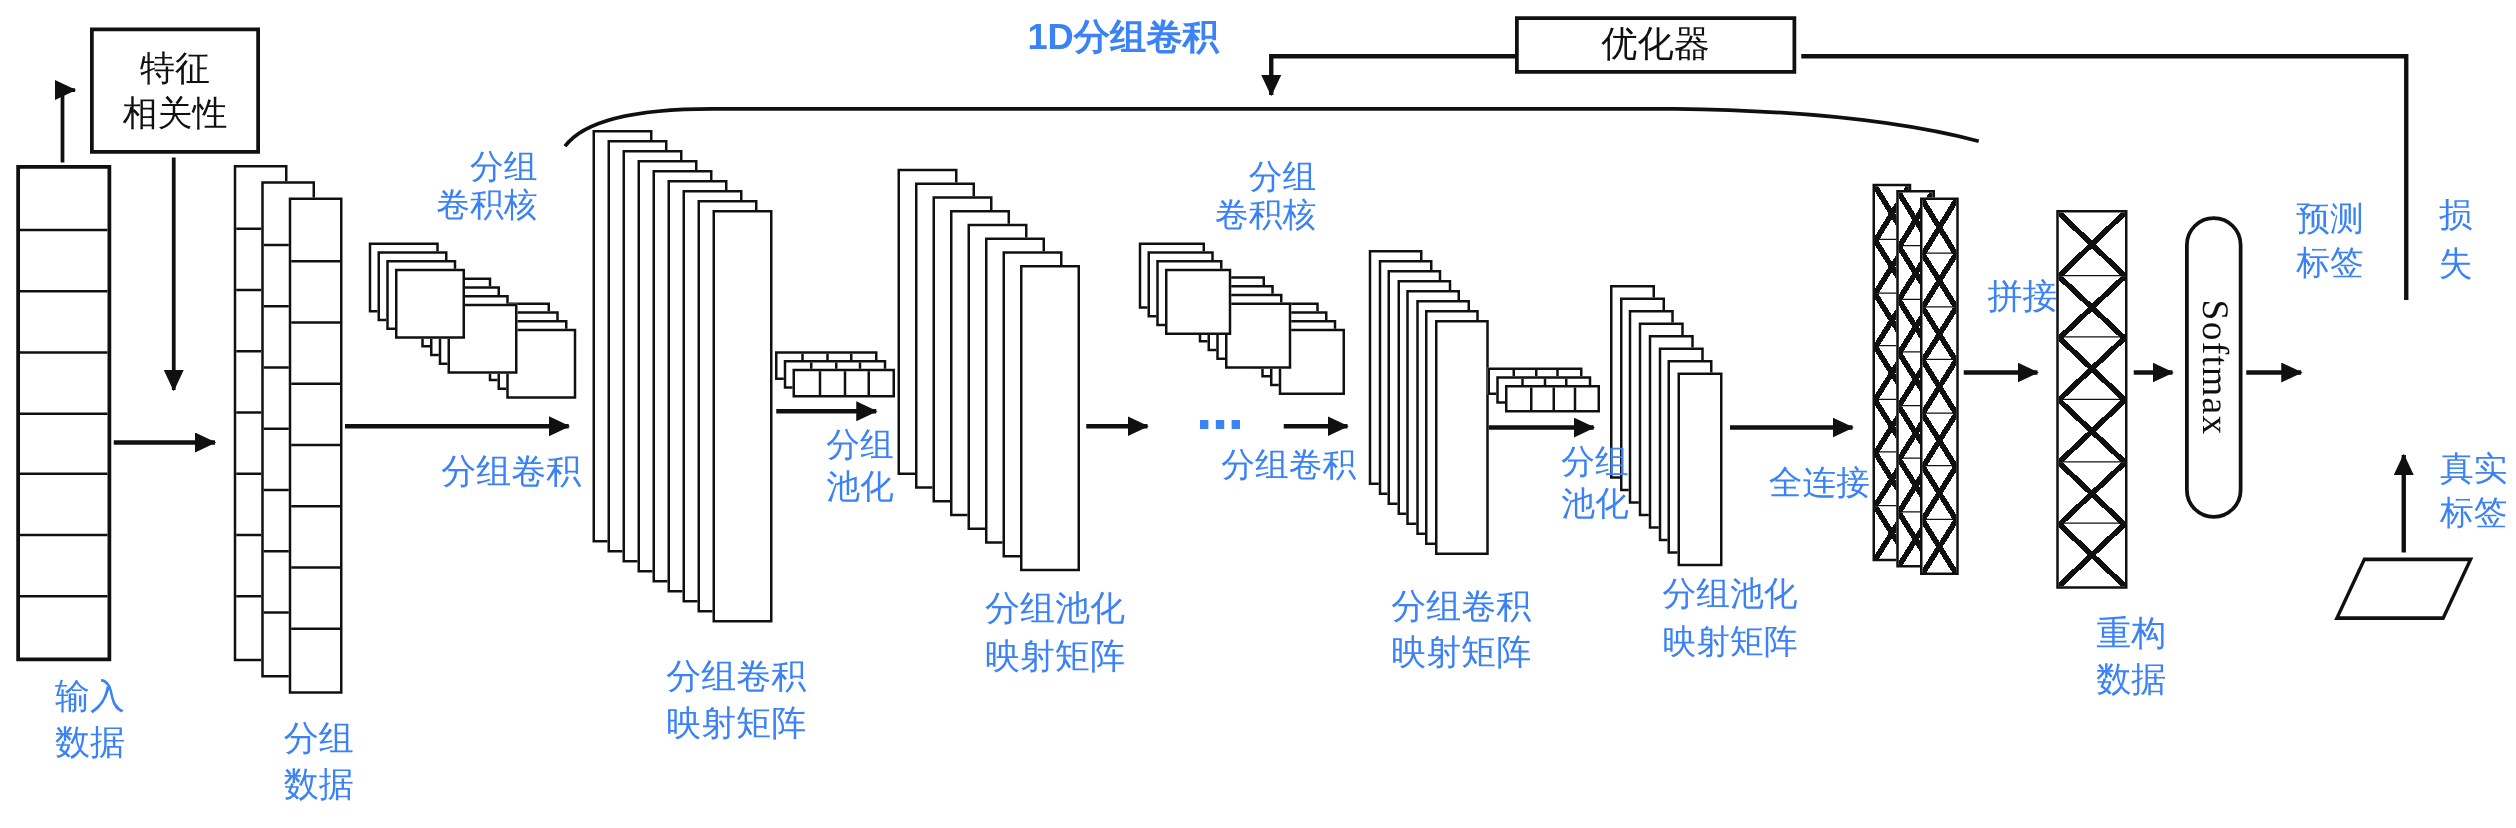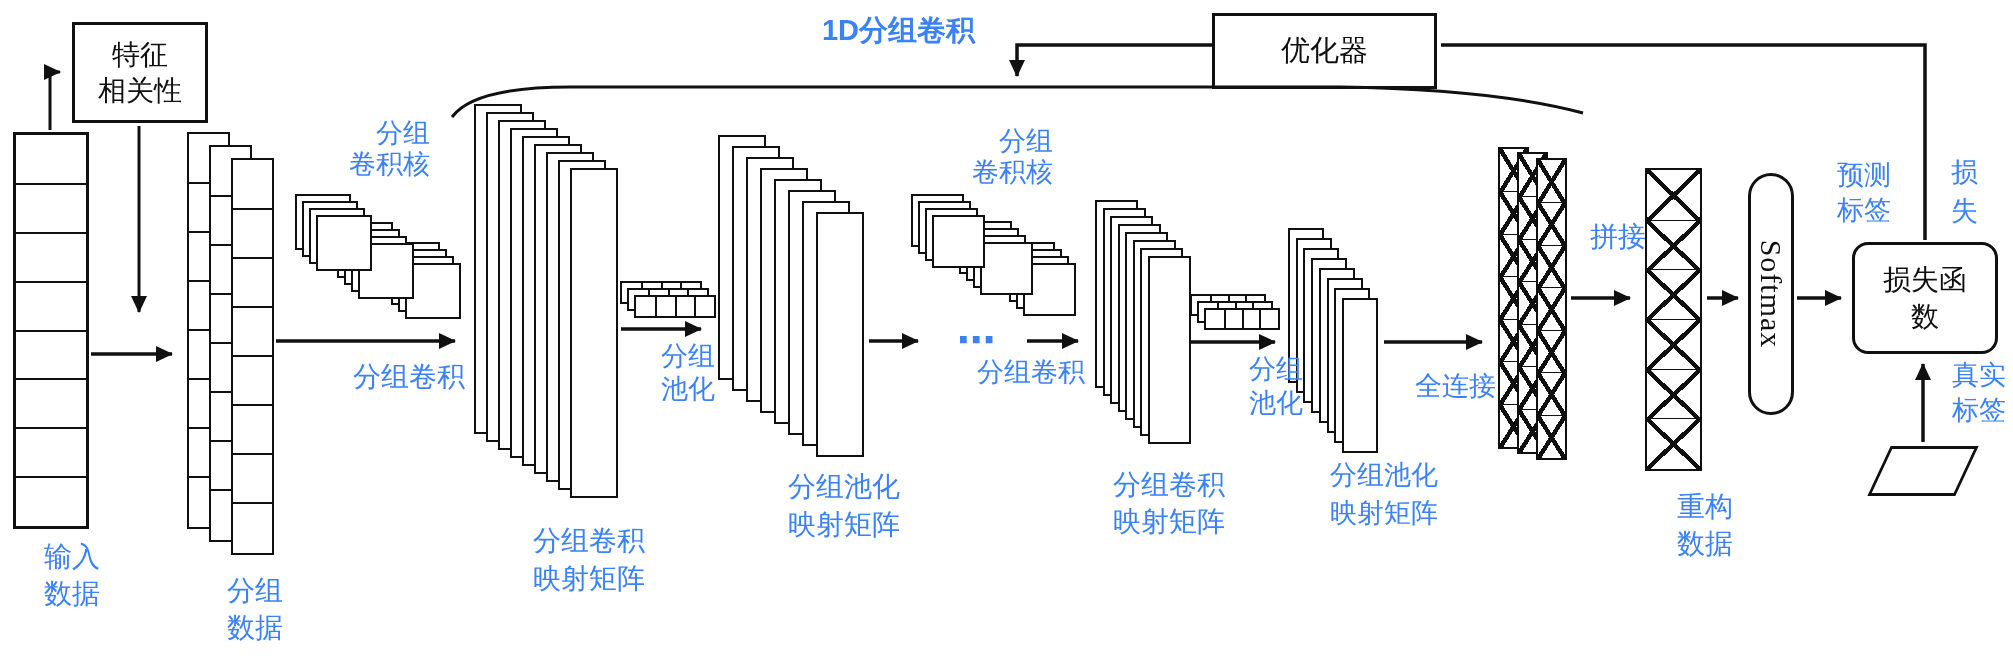--- a/index.html
+++ b/index.html
@@ -182,28 +182,24 @@
         <div class="xcell" style="position: absolute; box-sizing: border-box; left: 0px; right: 0px; top: 199px; height: 51px; border-top: 1.5px solid rgb(16, 16, 16);"></div>
         <div class="xcell" style="position: absolute; box-sizing: border-box; left: 0px; right: 0px; top: 248px; height: 51px; border-top: 1.5px solid rgb(16, 16, 16);"></div>
       </div>
     </div>
 
   <div class="box" style="left:72px;top:22px;width:136px;height:101px;font-size:28px;line-height:36px;">
     <div>特征</div>
     <div>相关性</div>
   </div>
 
-  <div class="box" style="left:1212px;top:13px;width:225px;height:76px;font-size:29px;">
+  <div class="box" style="left:1212px;top:13px;width:225px;height:46px;font-size:29px;">
     <div>优化器</div>
   </div>
 
-  <div class="box" style="left:1852px;top:242px;width:146px;height:112px;border-width:3.5px;border-radius:16px;font-size:28px;line-height:37px;">
-    <div>损失函</div>
-    <div>数</div>
-  </div>
 
   <div class="stadium" style="left:1748px;top:173px;width:46px;height:242px;">
     <span class="vtext">Softmax</span>
   </div>
 
   <div style="position:absolute;left:1879px;top:446px;width:88px;height:50px;border:3px solid #101010;background:#fff;transform:skewX(-25deg);"></div>
 
   <div class="lbl" style="left:655px;top:14px;width:320px;font-size:29px;line-height:33px;font-weight:700;">
     <div>1D分组卷积</div>
   </div>

